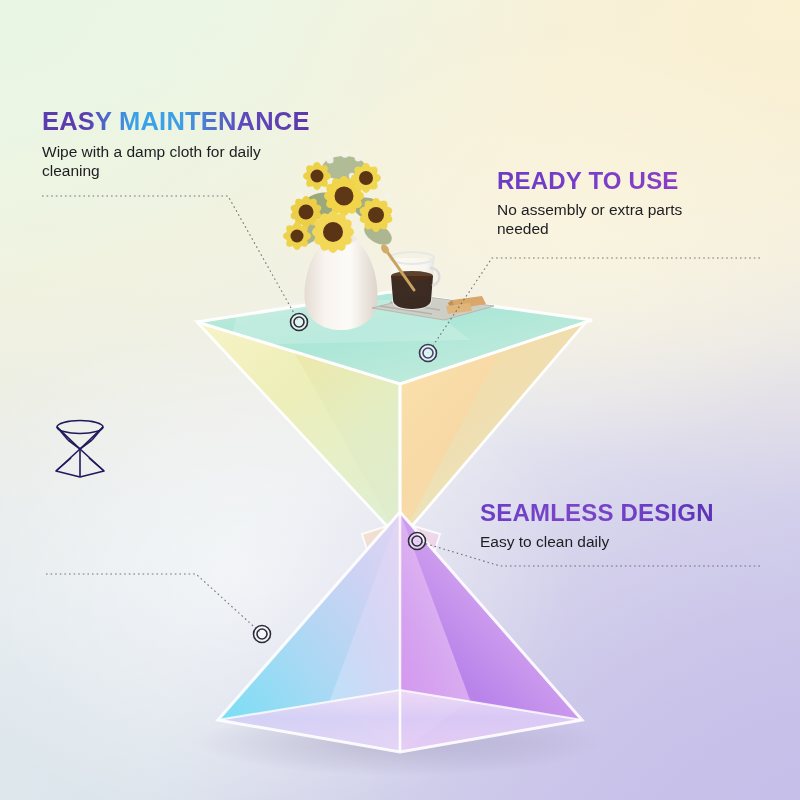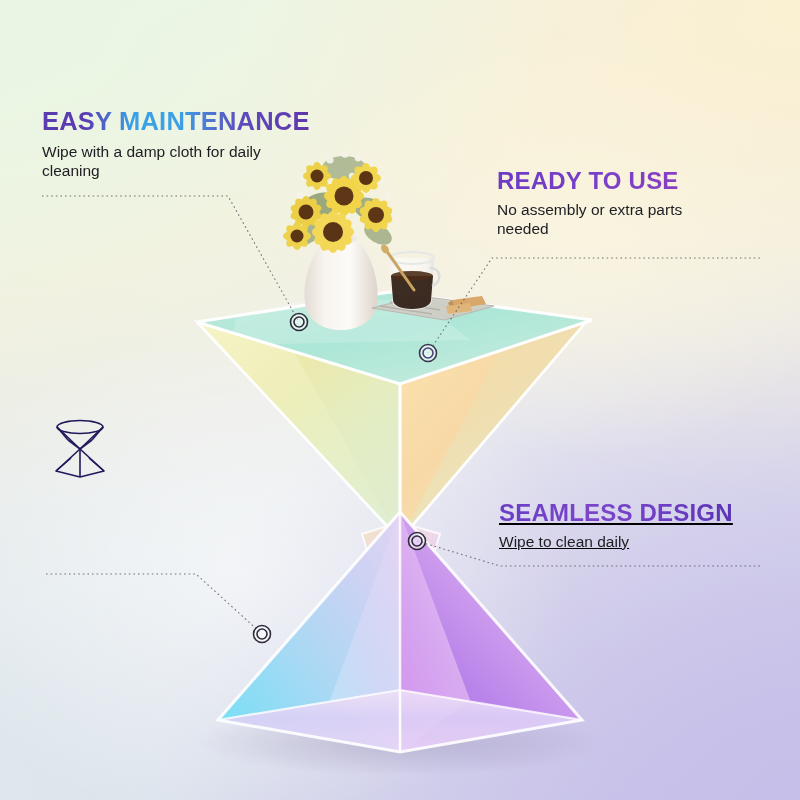--- a/index.html
+++ b/index.html
@@ -61,21 +61,21 @@
   #co-easy .c-sub     { width: 232px; }
 
   #co-ready           { left: 497px; top: 168px; }
   #co-ready .c-title  { font-size: 24px; background-image: linear-gradient(90deg,#6b3cc4 0%,#7a3fc9 45%,#8f3fc0 100%); }
   #co-ready .c-sub    { width: 225px; }
 
   #co-modern          { left: 46px;  top: 486px; }
   #co-modern .c-title { font-size: 25px; background-image: linear-gradient(90deg,#2a2170 0%,#3a2a8e 24%,#6b35b9 44%,#a53fc6 60%,#e25bb0 73%,#a43dc0 86%,#3b2a8d 100%); }
   #co-modern .c-sub   { width: 215px; }
 
-  #co-seamless          { left: 499px; top: 500px; text-decoration: underline; }
+  #co-seamless          { left: 480px; top: 500px; }
   #co-seamless .c-title { font-size: 24px; background-image: linear-gradient(90deg,#6a3ec6 0%,#7b45c9 40%,#6e3ec5 70%,#5b34b4 100%); }
   #co-seamless .c-sub   { width: 200px; }
 
   .geo-icon { position: absolute; left: 48px; top: 418px; }
 
   
   #lines { position: absolute; inset: 0; pointer-events: none; }
 
   
   #product { position: absolute; left: 0; top: 0; }
@@ -392,16 +392,16 @@
       <path d="M32,31 L8,53 L32,59 L56,53 Z"></path>
       <path d="M32,31 L32,59"></path>
       <path d="M8,53 L23,40 M56,53 L41,40"></path>
       <path d="M20,22 L32,31 L44,22"></path>
     </g>
   </svg>
 
 
   <div class="callout" id="co-seamless">
     <h2 class="c-title">SEAMLESS DESIGN</h2>
-    <p class="c-sub">Wipe to clean daily</p>
+    <p class="c-sub">Easy to clean daily</p>
   </div>
 
 </div>
 
 </body></html>

